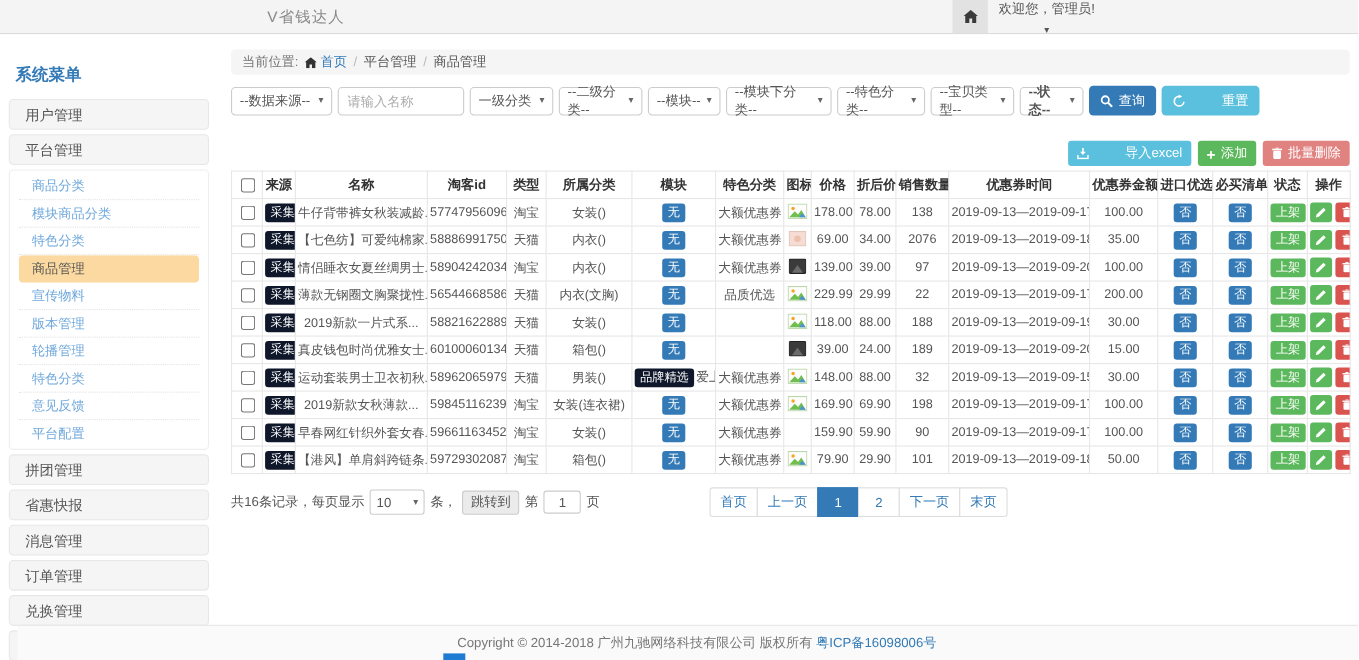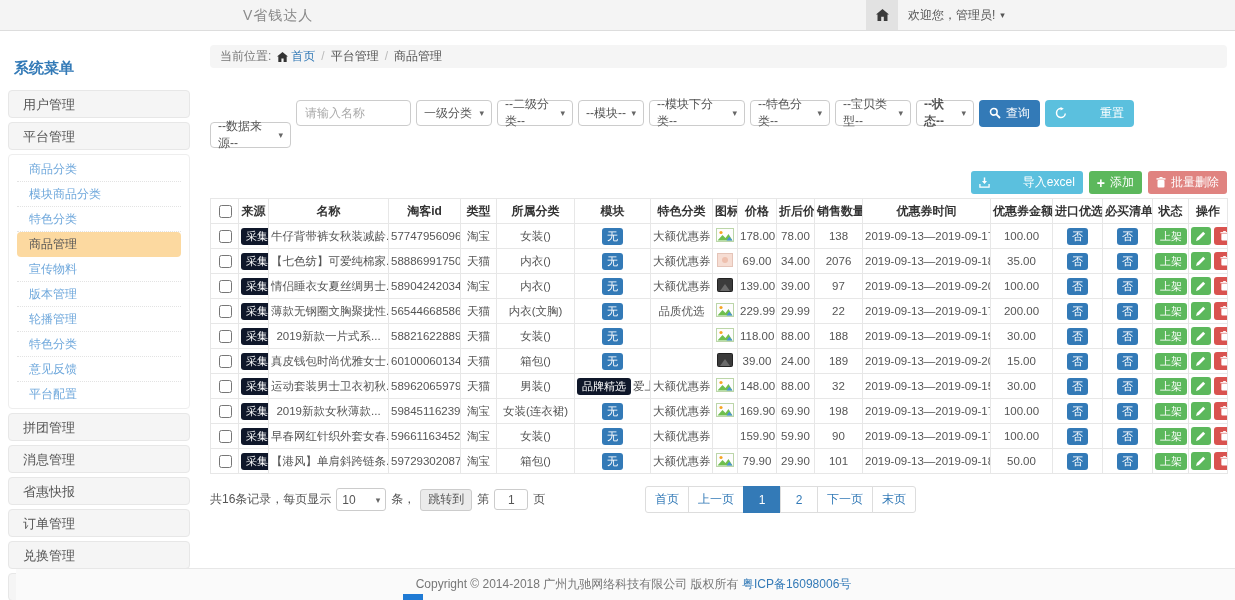--- a/index.html
+++ b/index.html
@@ -4,21 +4,21 @@
 <style>
   html,body{margin:0;padding:0;background:#fff;}
   .page{position:relative;width:1235px;height:600px;overflow:hidden;background:#fff;
         font-family:"Liberation Sans","DejaVu Sans",sans-serif;font-size:12px;color:#555;}
 
   
   .topbar{position:absolute;top:0;left:0;width:1235px;height:30px;background:#f4f4f4;border-bottom:1px solid #ddd;}
   .brand{position:absolute;left:243px;top:7px;font-size:14px;color:#8a8a8a;letter-spacing:1px;}
   .home-btn{position:absolute;left:866px;top:0;width:32px;height:30px;background:#e2e2e2;
             display:flex;align-items:center;justify-content:center;cursor:pointer;}
-  .welcome{position:absolute;left:908px;top:0;height:30px;display:flex;align-items:center;gap:5px;color:#555;cursor:pointer;}
+  .welcome{position:absolute;left:908px;top:0;height:30px;display:flex;align-items:center;gap:5px;color:#555;cursor:pointer;flex-direction:column;}
   .caret-dark{font-size:9px;color:#555;}
 
   
   .sidebar{position:absolute;left:8px;top:53px;width:182px;}
   .side-title{color:#337ab7;font-size:15px;font-weight:bold;padding:6px 6px 12px 6px;}
   .side-section{height:28px;line-height:28px;background:#f5f5f5;border:1px solid #e7e7e7;border-radius:4px;
                 padding-left:14px;color:#555;font-size:13px;margin-bottom:4px;cursor:pointer;box-sizing:border-box;}
   .side-sub{background:#fff;border:1px solid #eee;border-radius:4px;margin-bottom:4px;padding:2px 8px;}
   .side-sub-item{height:24px;line-height:24px;padding-left:12px;color:#6fa8dc;font-size:12px;
                  border-bottom:1px dotted #e3e3e3;cursor:pointer;}
@@ -123,22 +123,22 @@
           <div class="side-sub-item">特色分类</div>
           <div class="side-sub-item active">商品管理</div>
           <div class="side-sub-item">宣传物料</div>
           <div class="side-sub-item">版本管理</div>
           <div class="side-sub-item">轮播管理</div>
           <div class="side-sub-item">特色分类</div>
           <div class="side-sub-item">意见反馈</div>
           <div class="side-sub-item">平台配置</div>
         </div>
         <div class="side-section">拼团管理</div>
+        <div class="side-section">省惠快报</div>
         <div class="side-section">消息管理</div>
-        <div class="side-section">省惠快报</div>
         <div class="side-section">订单管理</div>
         <div class="side-section">兑换管理</div>
         <div class="side-section">统计管理</div>
       </div>
   </aside>
 
   <main class="main">
 
     <div class="breadcrumb">
       <span>当前位置:</span>
@@ -151,21 +151,21 @@
         <span>首页</span>
       </span>
     <span class="bc-sep">/</span>
         <span class="bc-crumb">平台管理</span>
         <span class="bc-sep">/</span>
         <span class="bc-crumb">商品管理</span>
       </div>
 
     <div class="filter-bar">
       <div class="filter-controls">
-          <div class="select-box" style="width: 81px; margin-top: 44px;">
+          <div class="select-box" style="width: 92px;">
             <span>--数据来源--</span>
             <span class="caret">▾</span>
           </div>
           <input class="filter-input" placeholder="请输入名称" style="width: 115px;">
           <div class="select-box" style="width: 76px;">
             <span>一级分类</span>
             <span class="caret">▾</span>
           </div>
           <div class="select-box" style="width: 76px;">
             <span>--二级分类--</span>

